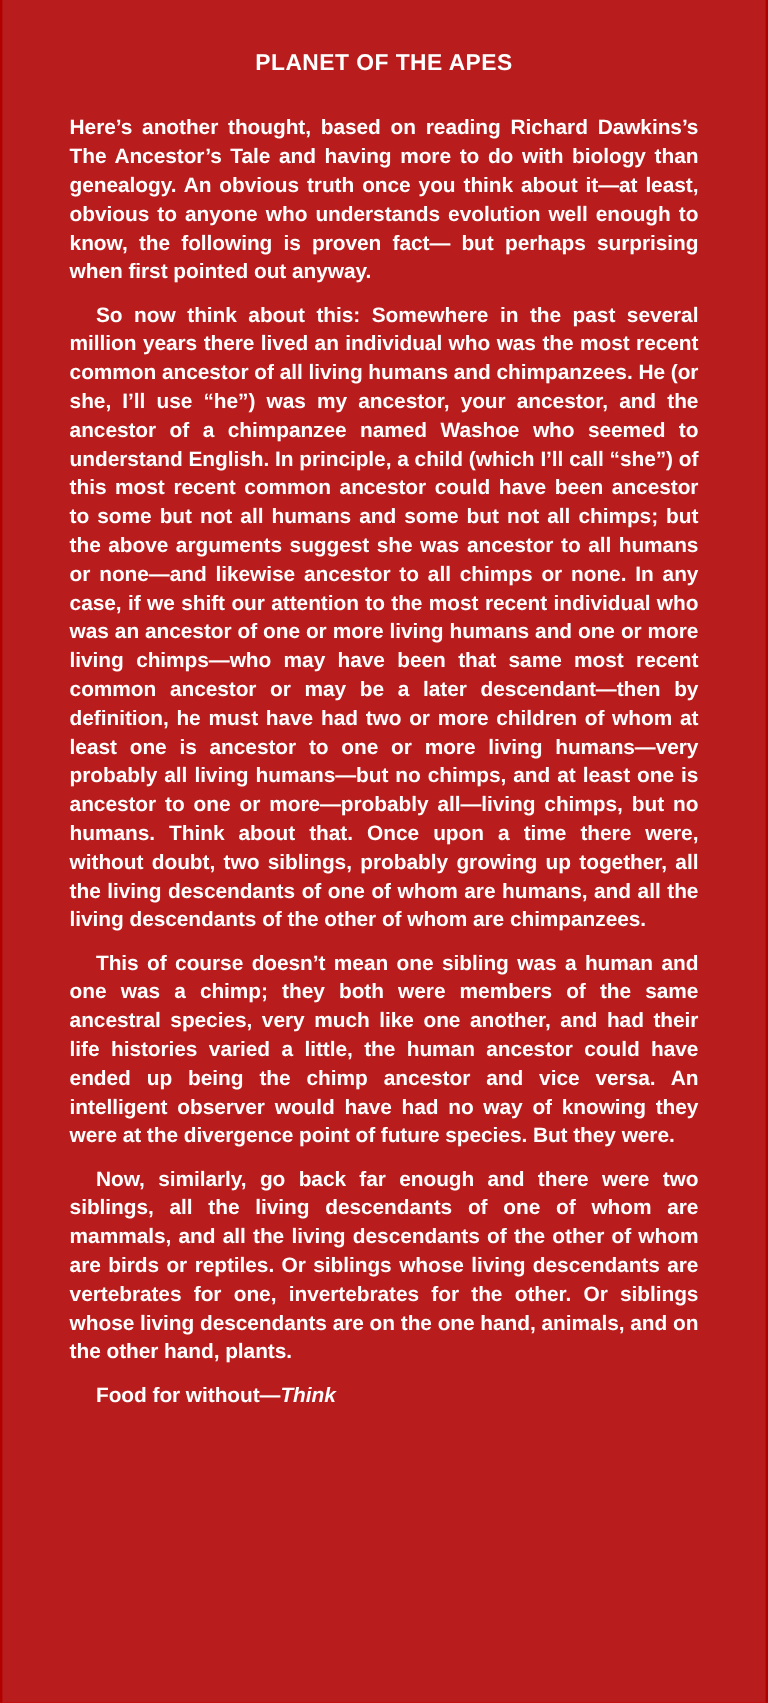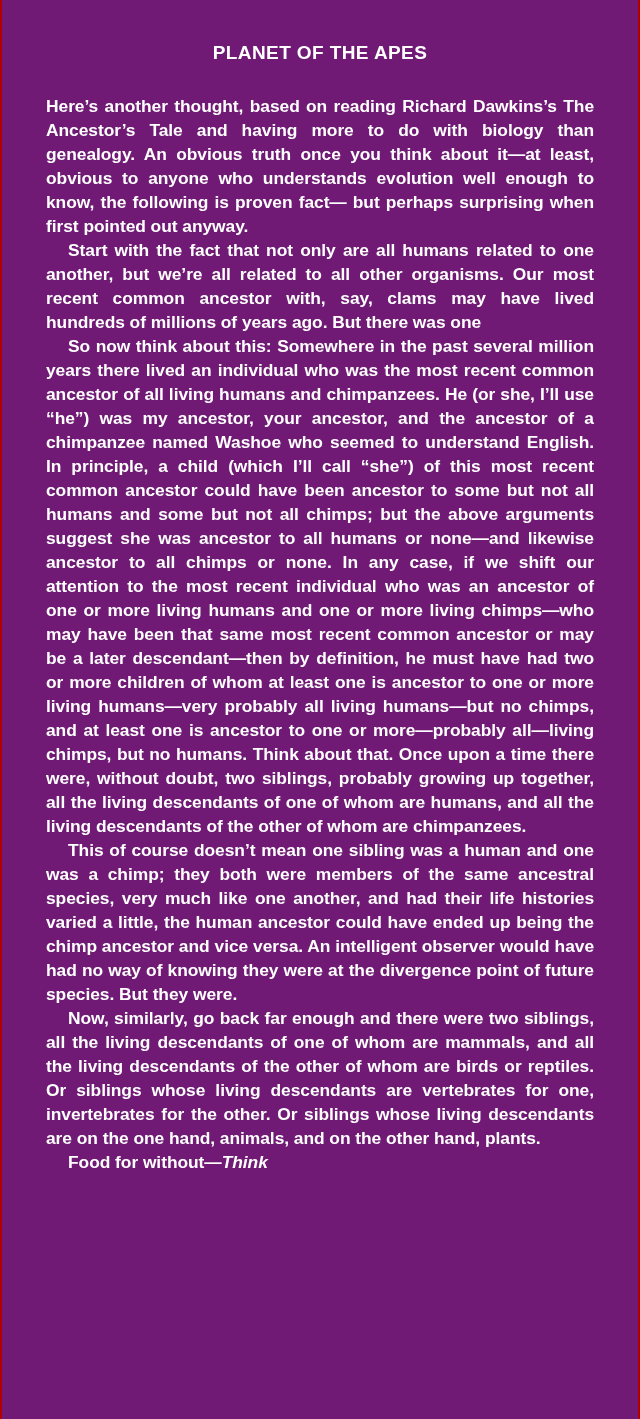--- a/index.html
+++ b/index.html
@@ -10,21 +10,21 @@
   body {
     width: 640px;
     height: 1419px;
     font-family: "Liberation Sans", "DejaVu Sans", sans-serif;
   }
   #page {
     position: relative;
     box-sizing: border-box;
     width: 640px;
     height: 1419px;
-    background: #701a75;
+    background: #b91c1c;
     border-left: 2px solid #b00000;
     border-right: 2px solid #b00000;
     overflow: hidden;
   }
   #article {
     box-sizing: border-box;
     padding: 42px 44px 0 44px;
   }
   #page-title {
     color: #FFFFFF;
@@ -35,21 +35,21 @@
     line-height: 22px;
     margin: 0 0 30px 0;
   }
   .para {
     color: #FFFFFF;
     font-size: 17.4px;
     font-weight: bold;
     line-height: 24px;
     text-align: justify;
     text-justify: inter-word;
-    margin: 0;
+    margin: 12px;
     letter-spacing: -0.05px;
     word-spacing: 0px;
     hyphens: manual;
   }
   .para.indent {
     text-indent: 22px;
   }
   
   .para.ragged-last {
     text-align-last: left;
@@ -61,21 +61,20 @@
 </head>
 <body>
 
 <div id="page">
   <div id="article">
 
     <h1 id="page-title">PLANET OF THE APES</h1>
 
     <p class="para ragged-last">Here’s another thought, based on reading Richard Dawkins’s The Ancestor’s Tale and having more to do with biology than genealogy. An obvious truth once you think about it—at least, obvious to anyone who understands evolution well enough to know, the following is proven fact— but perhaps surprising when first pointed out anyway.</p>
 
-    <p class="para indent ragged-last">Start with the fact that not only are all humans related to one another, but we’re all related to all other organisms. Our most recent common ancestor with, say, clams may have lived hundreds of millions of years ago. But there was one</p>
 
     <p class="para indent ragged-last">So now think about this: Somewhere in the past several million years there lived an individual who was the most recent common ancestor of all living humans and chimpanzees. He (or she, I’ll use “he”) was my ancestor, your ancestor, and the ancestor of a chimpanzee named Washoe who seemed to understand English. In principle, a child (which I’ll call “she”) of this most recent common ancestor could have been ancestor to some but not all humans and some but not all chimps; but the above arguments suggest she was ancestor to all humans or none—and likewise ancestor to all chimps or none. In any case, if we shift our attention to the most recent individual who was an ancestor of one or more living humans and one or more living chimps—who may have been that same most recent common ancestor or may be a later descendant—then by definition, he must have had two or more children of whom at least one is ancestor to one or more living humans—very probably all living humans—but no chimps, and at least one is ancestor to one or more—probably all—living chimps, but no humans. Think about that. Once upon a time there were, without doubt, two siblings, probably growing up together, all the living descendants of one of whom are humans, and all the living descendants of the other of whom are chimpanzees.</p>
 
     <p class="para indent ragged-last">This of course doesn’t mean one sibling was a human and one was a chimp; they both were members of the same ancestral species, very much like one another, and had their life histories varied a little, the human ancestor could have ended up being the chimp ancestor and vice versa. An intelligent observer would have had no way of knowing they were at the divergence point of future species. But they were.</p>
 
     <p class="para indent ragged-last">Now, similarly, go back far enough and there were two siblings, all the living descendants of one of whom are mammals, and all the living descendants of the other of whom are birds or reptiles. Or siblings whose living descendants are vertebrates for one, invertebrates for the other. Or siblings whose living descendants are on the one hand, animals, and on the other hand, plants.</p>
 
     <p class="para indent ragged-last"><span>Food for without—</span><span class="sig">Think</span></p>
 
   </div>

